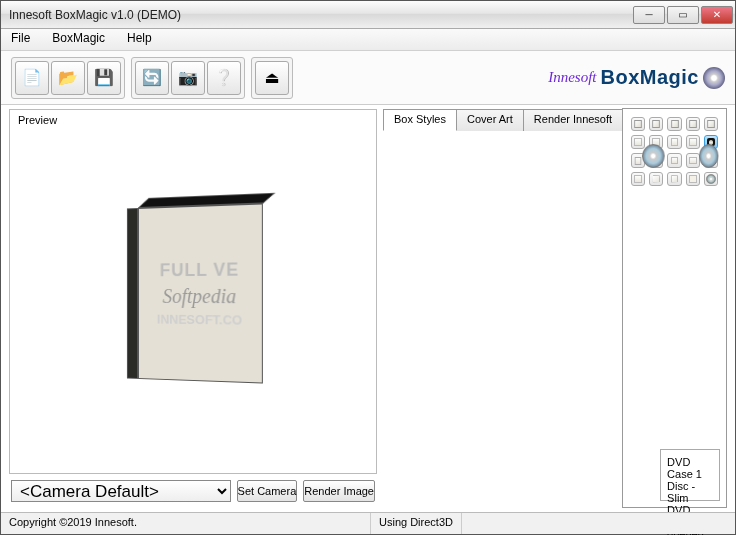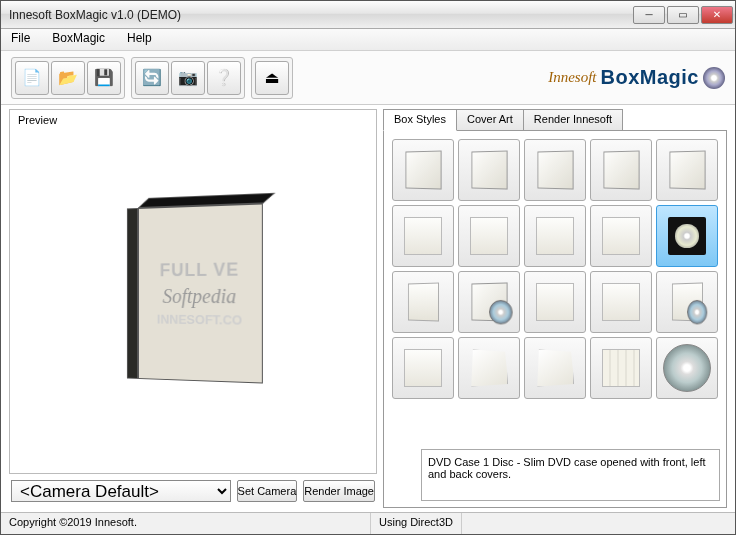--- a/index.html
+++ b/index.html
@@ -15,21 +15,21 @@
 .win-close { background: linear-gradient(#e78,#c23b2f); color: #fff; width: 46px; }
 
 .menubar { height: 22px; background: linear-gradient(#fafafa,#ececec); display: flex; align-items: flex-start; padding: 0 6px; font-size: 12px; gap: 14px; border-bottom: 1px solid #d0d0d0; }
 .menubar span { cursor: default; padding: 2px 4px; }
 
 .toolbar-area { height: 54px; background: #fbfbfb; display: flex; align-items: center; padding: 4px 10px; border-bottom: 1px solid #ccc; }
 .tool-group { display: flex; gap: 2px; border: 1px solid #bbb; border-radius: 3px; padding: 3px; background: #f4f4f4; }
 .tool-group + .tool-group { margin-left: 6px; }
 .tool-btn { width: 34px; height: 34px; border: 1px solid #aaa; border-radius: 3px; background: linear-gradient(#fff,#e6e6e6); display: flex; align-items: center; justify-content: center; font-size: 16px; cursor: pointer; }
 .brand { margin-left: auto; font-size: 20px; font-weight: bold; display: flex; align-items: center; gap: 4px; }
-.brand .innesoft { color:#a16207; font-family: Georgia, serif; font-size: 15px; font-style: italic; font-weight:normal; }
+.brand .innesoft { color:#6d28d9; font-family: Georgia, serif; font-size: 15px; font-style: italic; font-weight:normal; }
 .brand .boxmagic { color:#0a3f70; letter-spacing:.5px; }
 .brand .disc { width:22px; height:22px; border-radius:50%; background: radial-gradient(circle,#fff 15%,#ccc 25%,#aac 45%,#668 70%, #335 90%); }
 
 .content { flex: 1; display: flex; padding: 4px 8px; gap: 6px; min-height: 0; }
 
 .left-pane { width: 368px; display: flex; flex-direction: column; border: 1px solid #bbb; background:#fff; position:relative; }
 .preview-label { position:absolute; top:4px; left:6px; font-size:11px; background:#fff; padding:0 2px; z-index:2; }
 .preview-canvas { flex:1; display:flex; align-items:center; justify-content:center; background:#fff; margin:8px 4px 4px; }
 .preview-box { width:140px; height:175px; position:relative; transform: perspective(600px) rotateY(-14deg); }
 .preview-box .side { position:absolute; background:linear-gradient(#e8e4d8,#d6d2c2); border:1px solid #555; }
@@ -37,21 +37,21 @@
 .preview-box .spine { width:12px; height:175px; left:0; top:0; background:#2a2a26; }
 .preview-box .toplid { width:128px; height:10px; left:12px; top:-10px; background:#111; transform:skewX(-50deg); transform-origin:bottom left; }
 .preview-box .front .wm { color:#bdbdbd; font-size:18px; font-weight:bold; letter-spacing:1px; }
 .preview-box .front .wm2 { color:#9a9a9a; font-size:20px; font-style:italic; font-family:Georgia,serif; margin:4px 0; }
 .preview-box .front .wm3 { color:#cfcfcf; font-size:13px; font-weight:bold; }
 
 .left-controls { display:flex; align-items:center; gap:6px; padding:6px 2px; }
 .camera-select { flex:1; height:22px; font-size:17px; border:1px solid #888; background:linear-gradient(#fff,#eee); padding:0 4px; }
 .ctrl-btn { height:22px; font-size:11px; padding:0 0; border:1px solid #888; border-radius:2px; background:linear-gradient(#fff,#e4e4e4); cursor:pointer; }
 
-.right-pane { flex:1; display:flex; flex-direction:column; }
+.right-pane { flex:1; display:flex; flex-direction:row; }
 .tabs { display:flex; height:22px; font-size:11px; }
 .tab { padding:3px 10px; border:1px solid #999; border-bottom:none; background:linear-gradient(#f6f6f6,#e6e6e6); margin-right:-1px; cursor:pointer; }
 .tab.active { background:#fff; border-bottom:1px solid #fff; position:relative; z-index:2; }
 .tab-body { flex:1; border:1px solid #999; background:#fff; margin-top:-1px; padding:6px; display:flex; flex-direction:column; min-height:0; }
 
 .styles-grid { flex:1; overflow-y:auto; display:grid; grid-template-columns: repeat(5,1fr); gap:4px; align-content:start; padding:2px; }
 .style-cell { aspect-ratio:1/1; border:1px solid #aaa; background:linear-gradient(#fafafa,#e6e6e6); border-radius:3px; display:flex; align-items:center; justify-content:center; cursor:pointer; position:relative; }
 .style-cell.selected { background:linear-gradient(#bfe6ff,#7ec8f5); border-color:#3a9de0; }
 .thumb { width:64%; height:64%; position:relative; }
 

